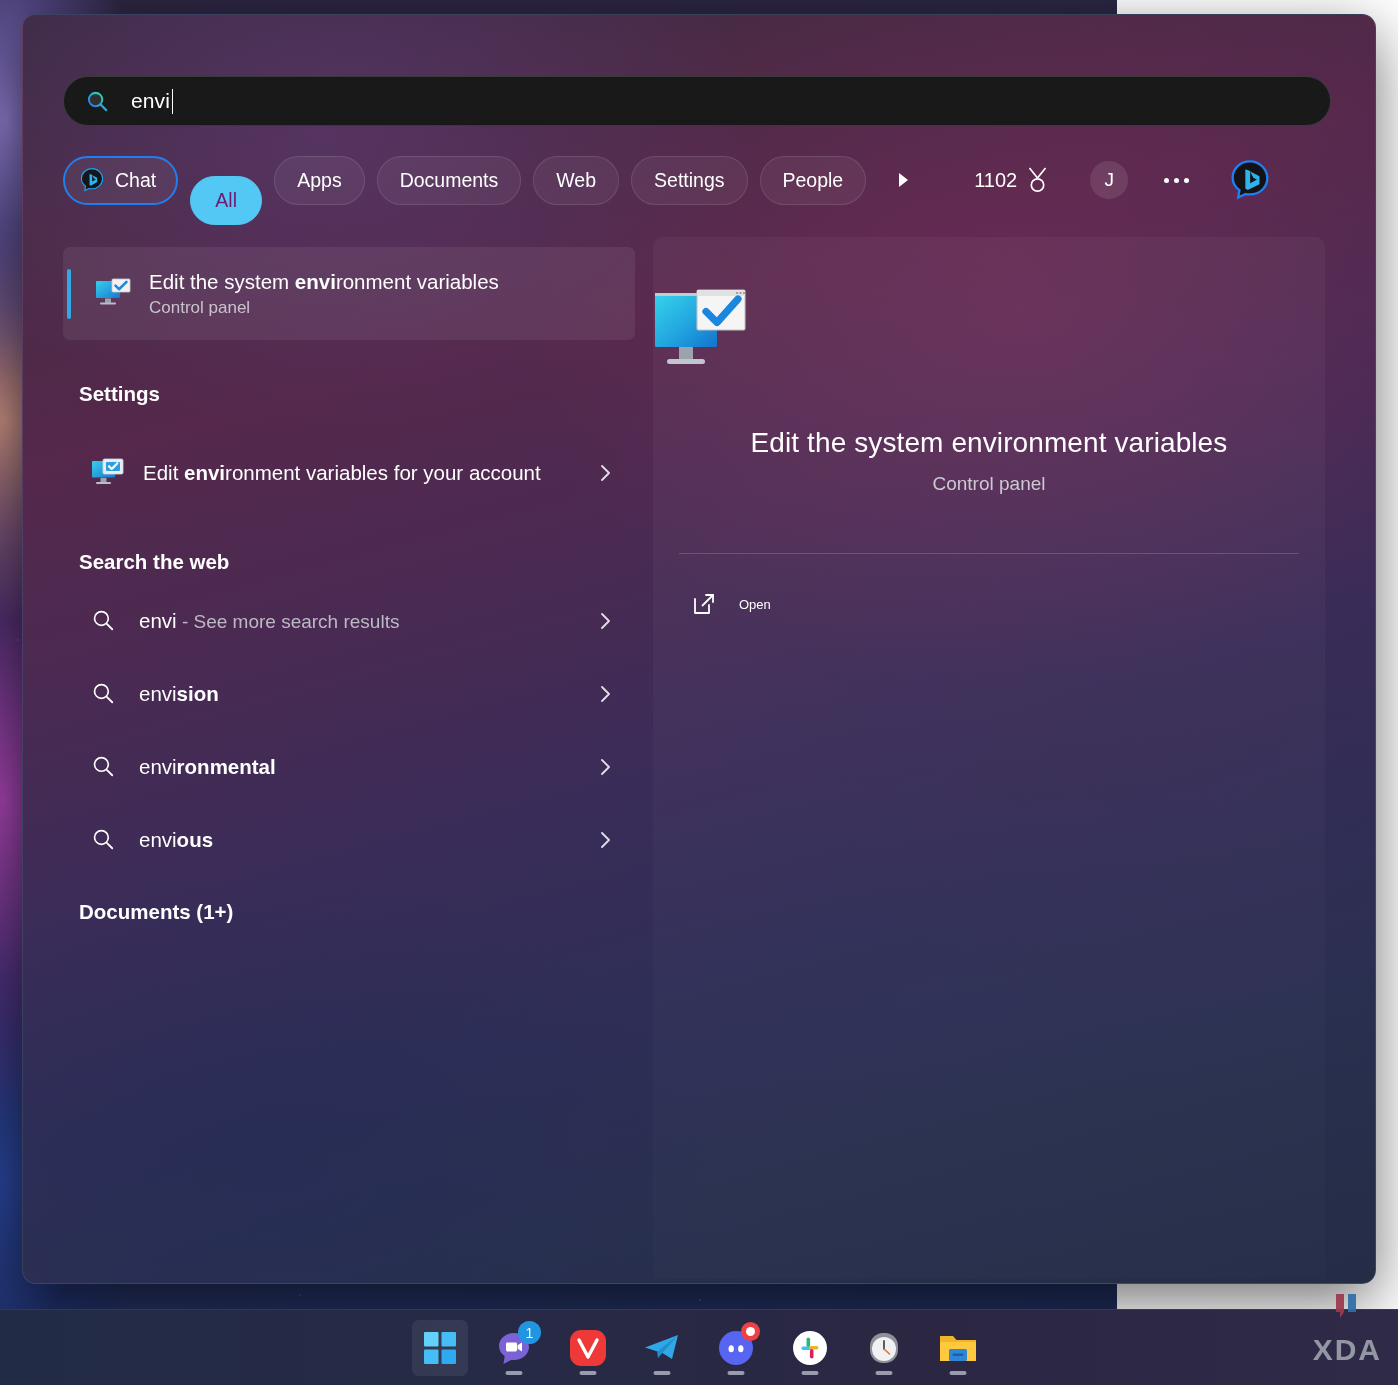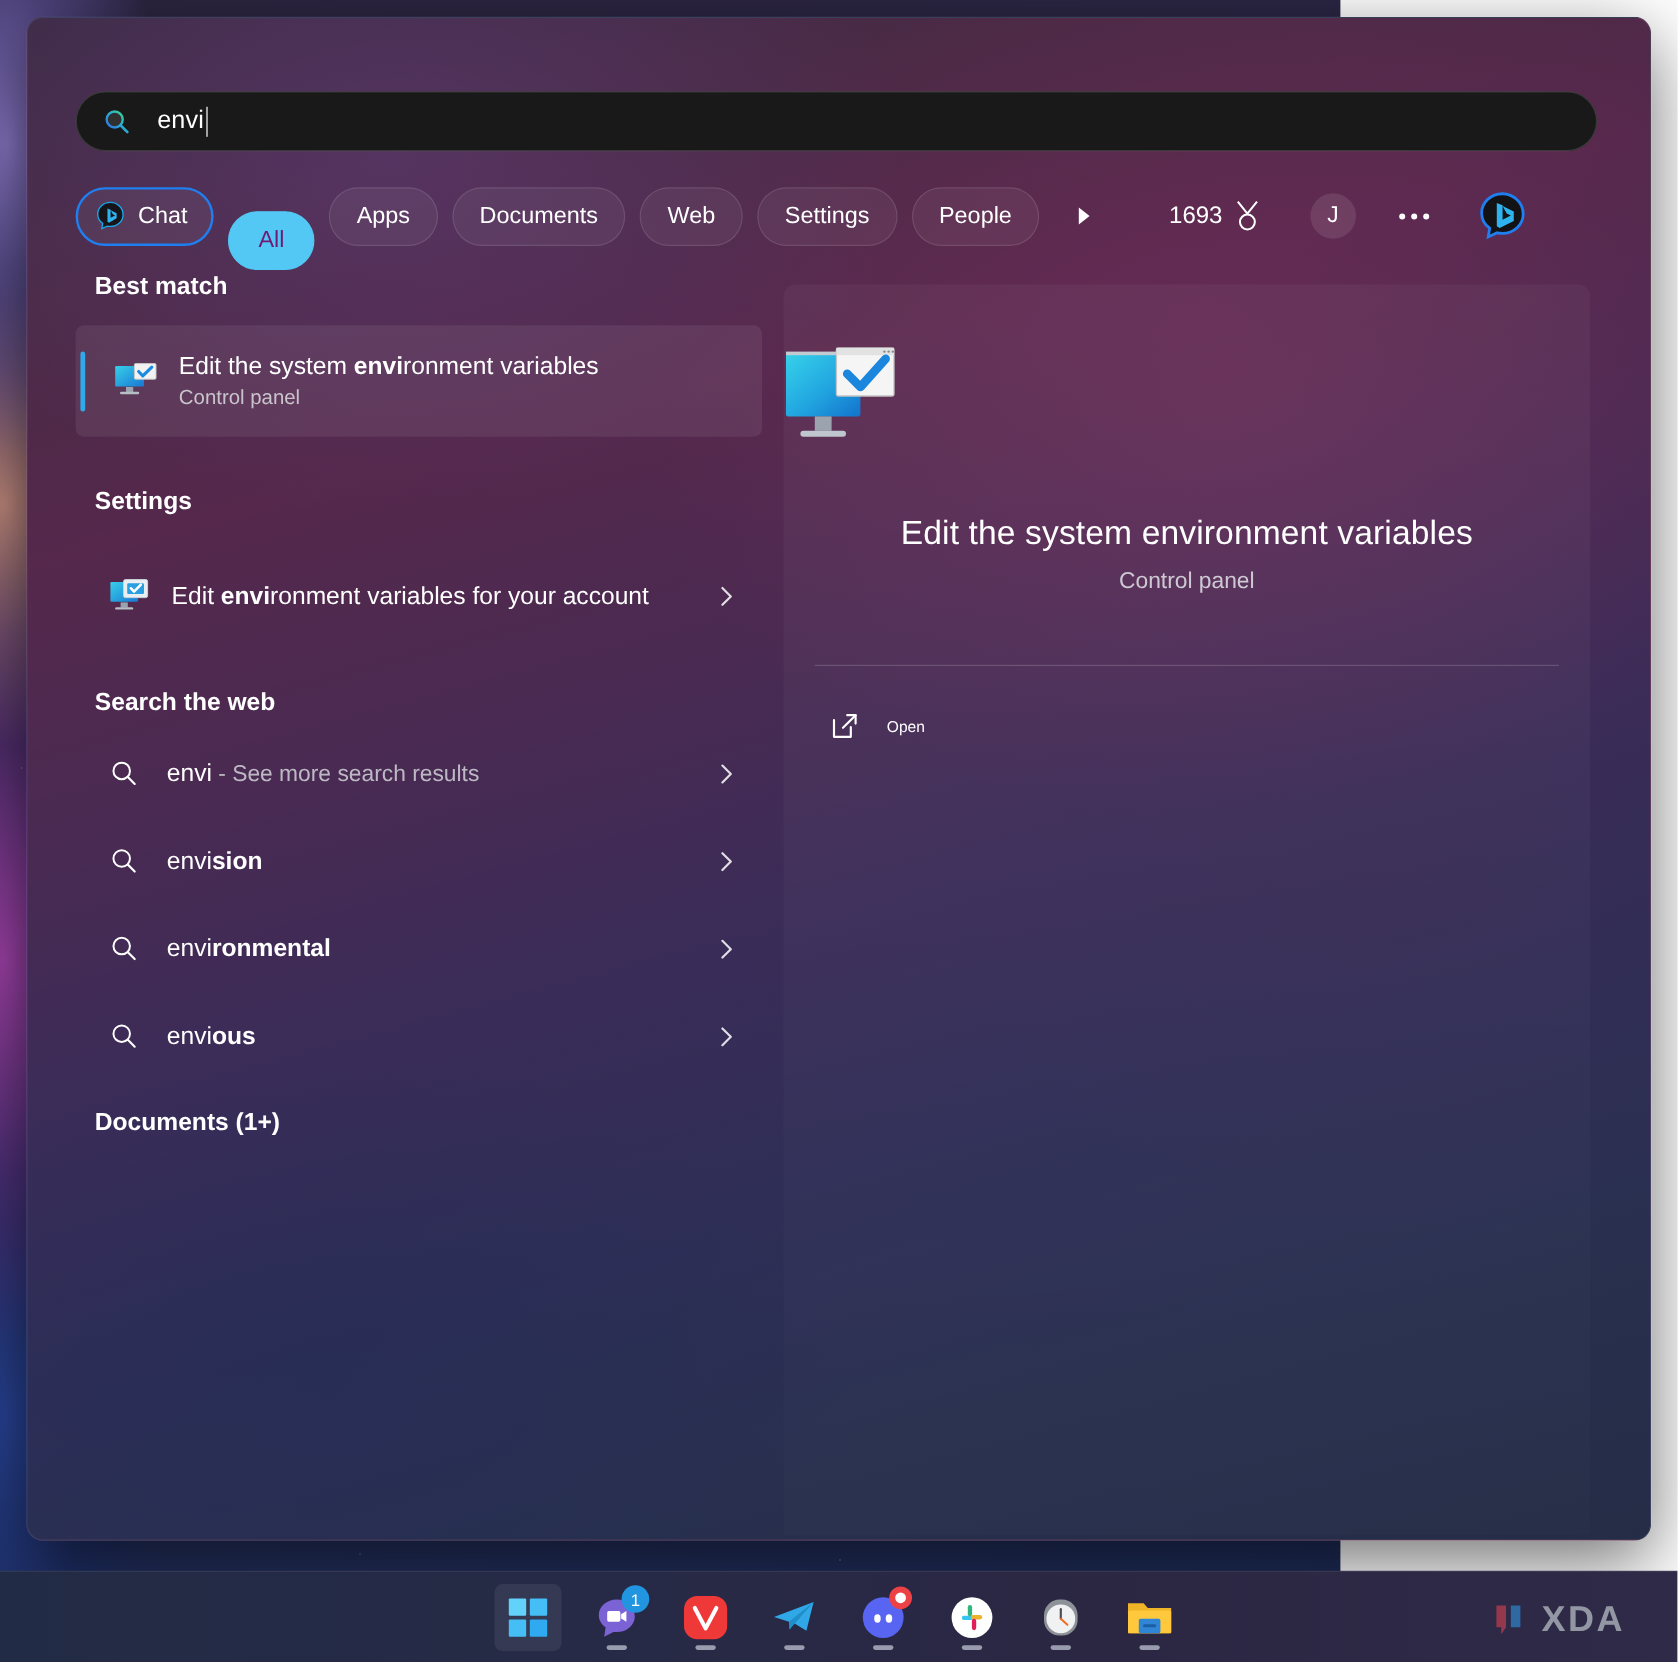--- a/index.html
+++ b/index.html
@@ -324,23 +324,24 @@
     top: 2px; right: 4px;
   }
   .tb-badge.dot-badge .inner-dot {
     width: 9px; height: 9px; border-radius: 50%;
     background: #ffffff;
   }
 
   
   #xda-watermark {
     position: absolute;
-    right: 44px; bottom: 18px;
+    right: 16px; bottom: 18px;
     display: flex; align-items: center; gap: 10px;
     opacity: 0.93;
+    flex-direction: column;
   }
   #xda-text {
     font-size: 30px;
     font-weight: bold;
     letter-spacing: 2px;
     color: #9aa0ab;
     font-family: "Liberation Sans", sans-serif;
   }
 </style>
 </head>
@@ -398,21 +399,21 @@
         <span>People</span>
       </div>
 
       <div id="chevron-more">
         <svg width="18" height="20" viewBox="0 0 18 20">
           <polygon points="5,3 14,10 5,17" fill="#ffffff"></polygon>
         </svg>
       </div>
 
       <div id="rewards">
-        <span>1693</span>
+        <span>1102</span>
         <svg width="25" height="28" viewBox="0 0 24 28">
           <path d="M4 2 L12 12 L20 2" stroke="#ffffff" stroke-width="1.7" fill="none" stroke-linejoin="round"></path>
           <circle cx="12" cy="19" r="6.2" stroke="#ffffff" stroke-width="1.7" fill="none"></circle>
         </svg>
       </div>
 
       <div id="avatar">
         <span>J</span>
       </div>
 
@@ -425,21 +426,20 @@
       <div id="bing-btn">
         <svg width="44" height="44" viewBox="0 0 32 32">
           <path d="M16 2.5C9 2.5 3.4 7.7 3.4 14.2c0 3.8 1.9 7.1 4.9 9.2l-.9 5.3 5.4-2.5c1 .2 2.1.3 3.2.3 7 0 12.6-5.2 12.6-11.7S23 2.5 16 2.5z" fill="#131316" stroke="#1f7ff0" stroke-width="1.7"></path>
           <path d="M12.6 8.1l3.5 1.4v8.8l5-2.6-2.5-1.2-2.5-4.6 6.8 3.4v5.7l-8.6 4.3-1.7-1.1V8.1z" fill="#2fb3ef"></path>
         </svg>
       </div>
     </div>
 
     <div id="results-col">
 
-      <div class="section-header">Best match</div>
 
       <div id="best-match-card">
         <div id="best-match-accent"></div>
         <svg class="bm-icon" viewBox="0 0 36 32">
           <defs>
             <linearGradient id="scr1" x1="0" y1="0" x2="1" y2="1">
               <stop offset="0%" stop-color="#37cfe8"></stop>
               <stop offset="100%" stop-color="#1878d4"></stop>
             </linearGradient>
           </defs>

